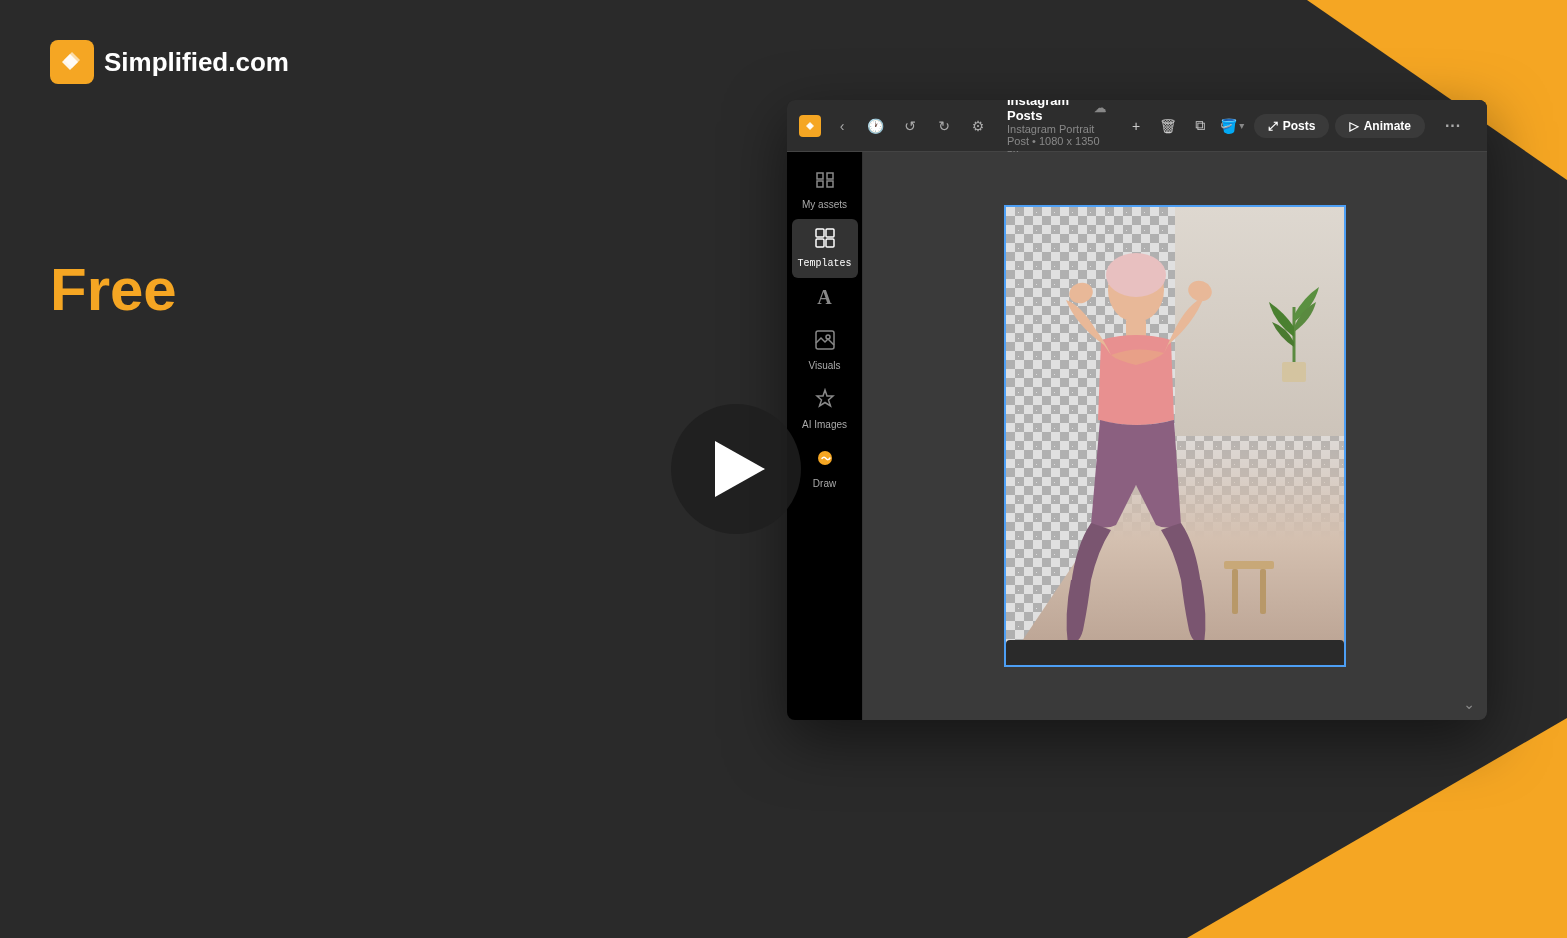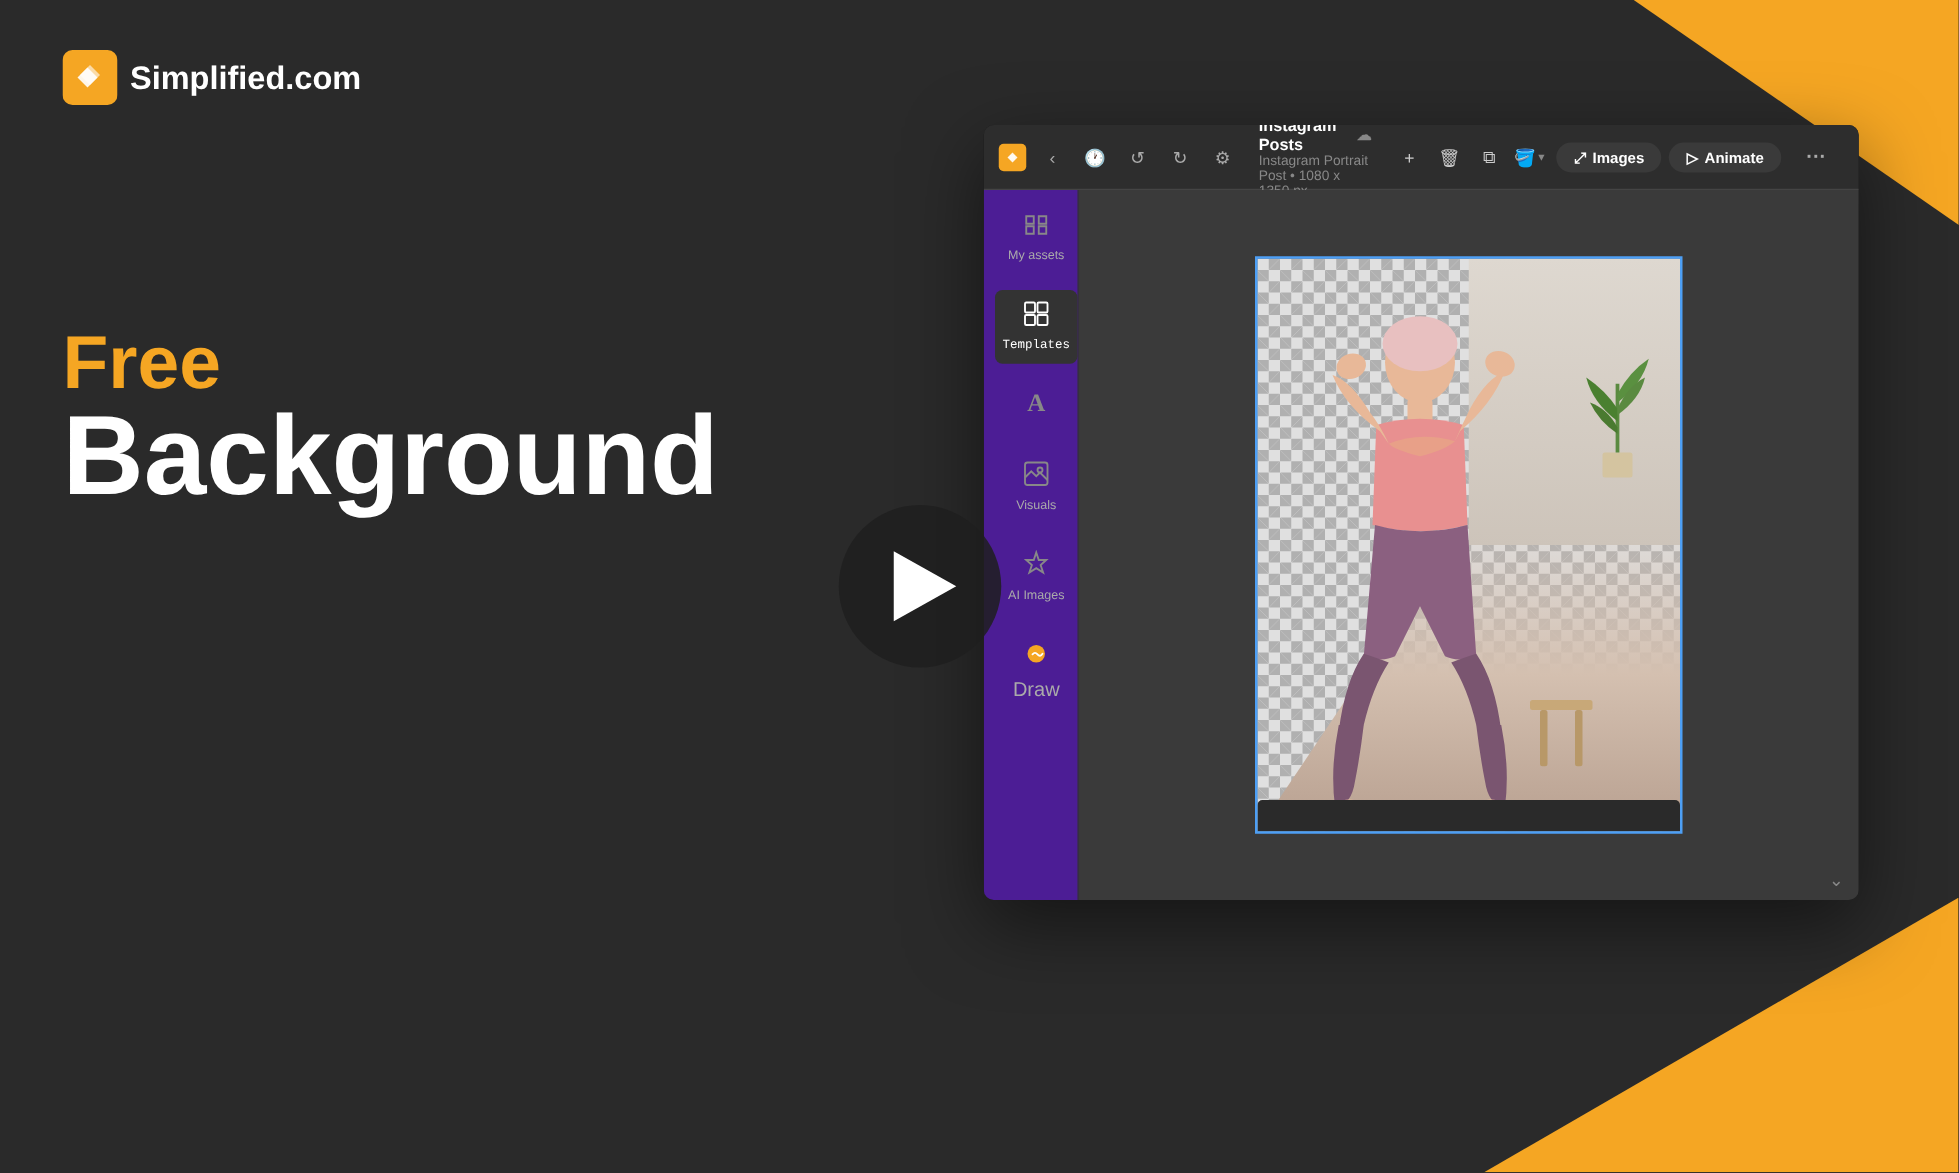--- a/index.html
+++ b/index.html
@@ -219,26 +219,26 @@
 
     
     .main-area {
       display: flex;
       height: calc(100% - 52px);
     }
 
     
     .sidebar {
       width: 76px;
-      background: #4c1d95;
+      background: #000000;
       display: flex;
       flex-direction: column;
-      align-items: flex-end;
+      align-items: center;
       padding: 8px 0;
-      gap: 13px;
+      gap: 0;
       border-right: 1px solid #333;
       flex-shrink: 0;
     }
 
     .sidebar-item {
       width: 66px;
       display: flex;
       flex-direction: column;
       align-items: center;
       gap: 4px;
@@ -351,21 +351,20 @@
     <path d="M12 22L20 14L28 22L20 30Z" fill="white" opacity="0.9"></path>
     <path d="M22 12L30 20L22 28L14 20Z" fill="white" opacity="0.6"></path>
   </svg>
   <span class="logo-text">Simplified.com</span>
 </div>
 
 <div class="headline">
   <div class="headline-line1">
     <span class="headline-free">Free</span>
   </div>
-  <div class="headline-line2">Background</div>
 </div>
 
 <div class="play-overlay" style="position:absolute; top:50%; left:47%; transform:translate(-50%,-50%); z-index:20;">
   <div class="play-triangle"></div>
 </div>
 
 <div class="app-window">
 
   <div class="toolbar">
 
@@ -396,21 +395,21 @@
       <div class="toolbar-icon-btn">⧉</div>
       <div class="toolbar-icon-btn" style="display:flex;gap:2px;align-items:center;">
         <span>🪣</span>
         <span style="font-size:10px;color:#888;">▾</span>
       </div>
     </div>
 
     <div class="toolbar-actions">
       <button class="toolbar-action-btn resize-btn">
         <span>⤢</span>
-        <span>Images</span>
+        <span>Posts</span>
       </button>
       <button class="toolbar-action-btn animate-btn">
         <span>▷</span>
         <span>Animate</span>
       </button>
       <button class="toolbar-action-btn more-btn">···</button>
     </div>
   </div>
 
   <div class="main-area">
@@ -463,21 +462,21 @@
         <span class="sidebar-item-label" style="color:#aaa;font-size:10px;">AI Images</span>
       </div>
 
       <div class="sidebar-item">
         <div class="sidebar-item-icon">
           <svg width="22" height="22" viewBox="0 0 22 22" fill="none">
             <circle cx="11" cy="11" r="7" fill="#f5a623"></circle>
             <path d="M8 11.5 Q10 9 12 11.5 Q14 14 16 11" stroke="white" stroke-width="1.5" fill="none" stroke-linecap="round"></path>
           </svg>
         </div>
-        <span class="sidebar-item-label" style="color:#aaa;font-size:16px;">Draw</span>
+        <span class="sidebar-item-label" style="color:#aaa;font-size:10px;">Draw</span>
       </div>
 
     </div>
 
     <div class="canvas-area">
 
       <div class="canvas-content">
 
         <div class="checkered-bg"></div>
 

